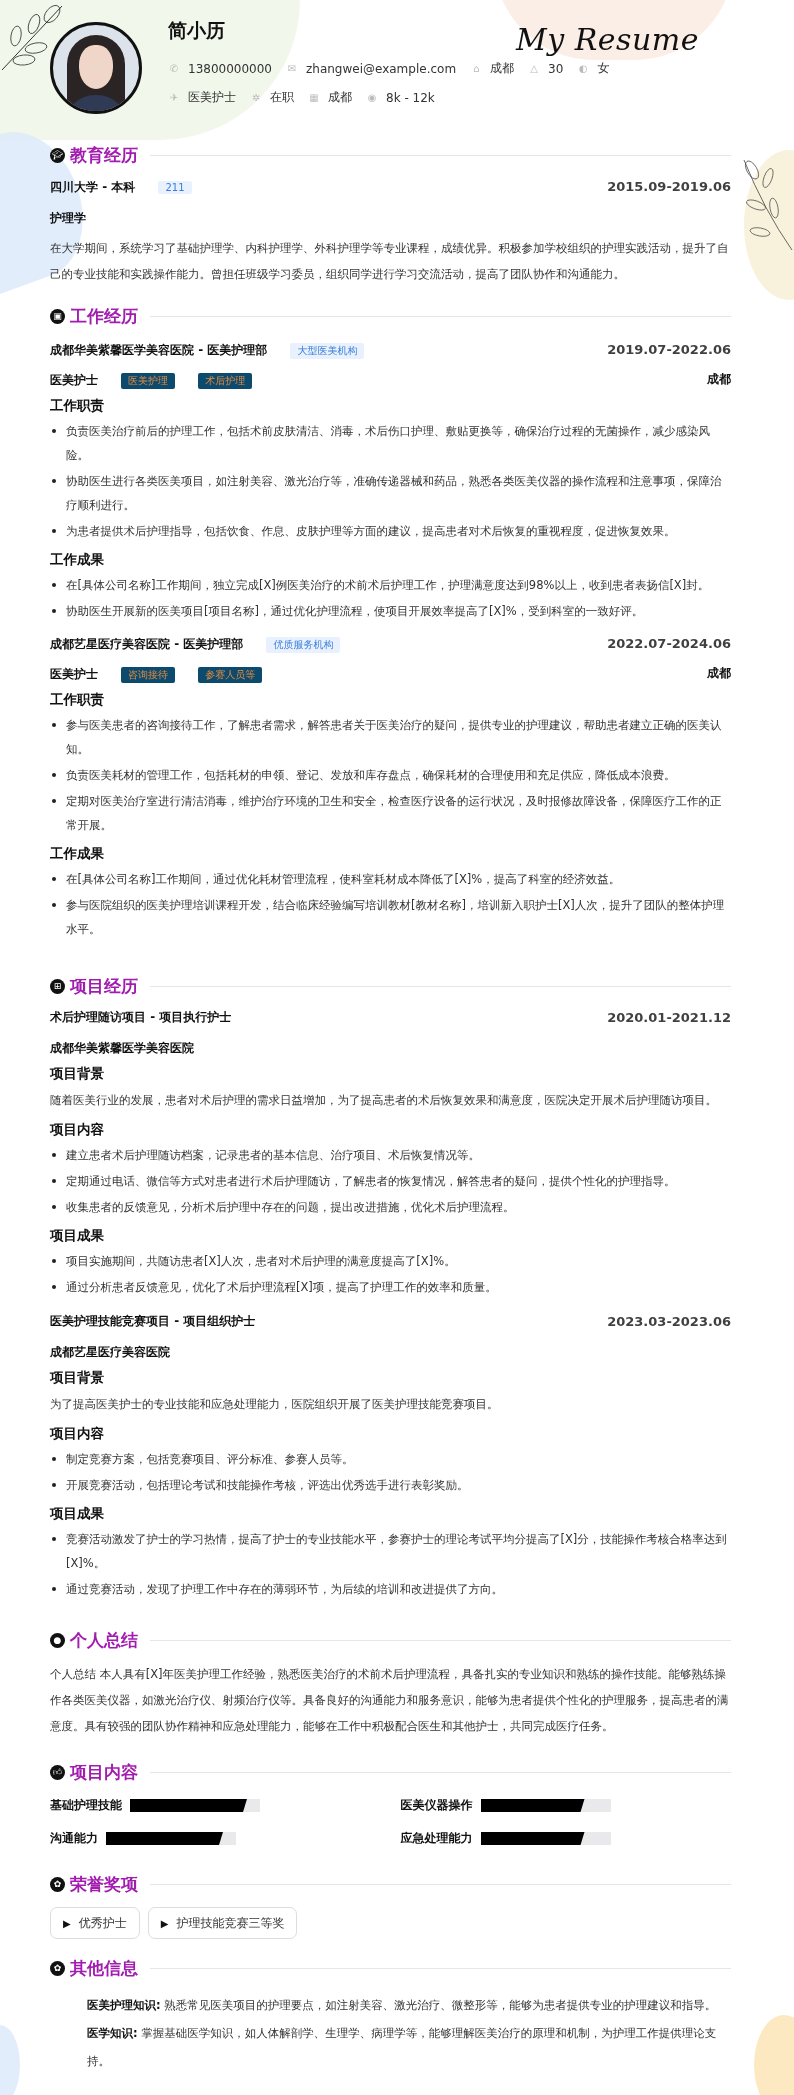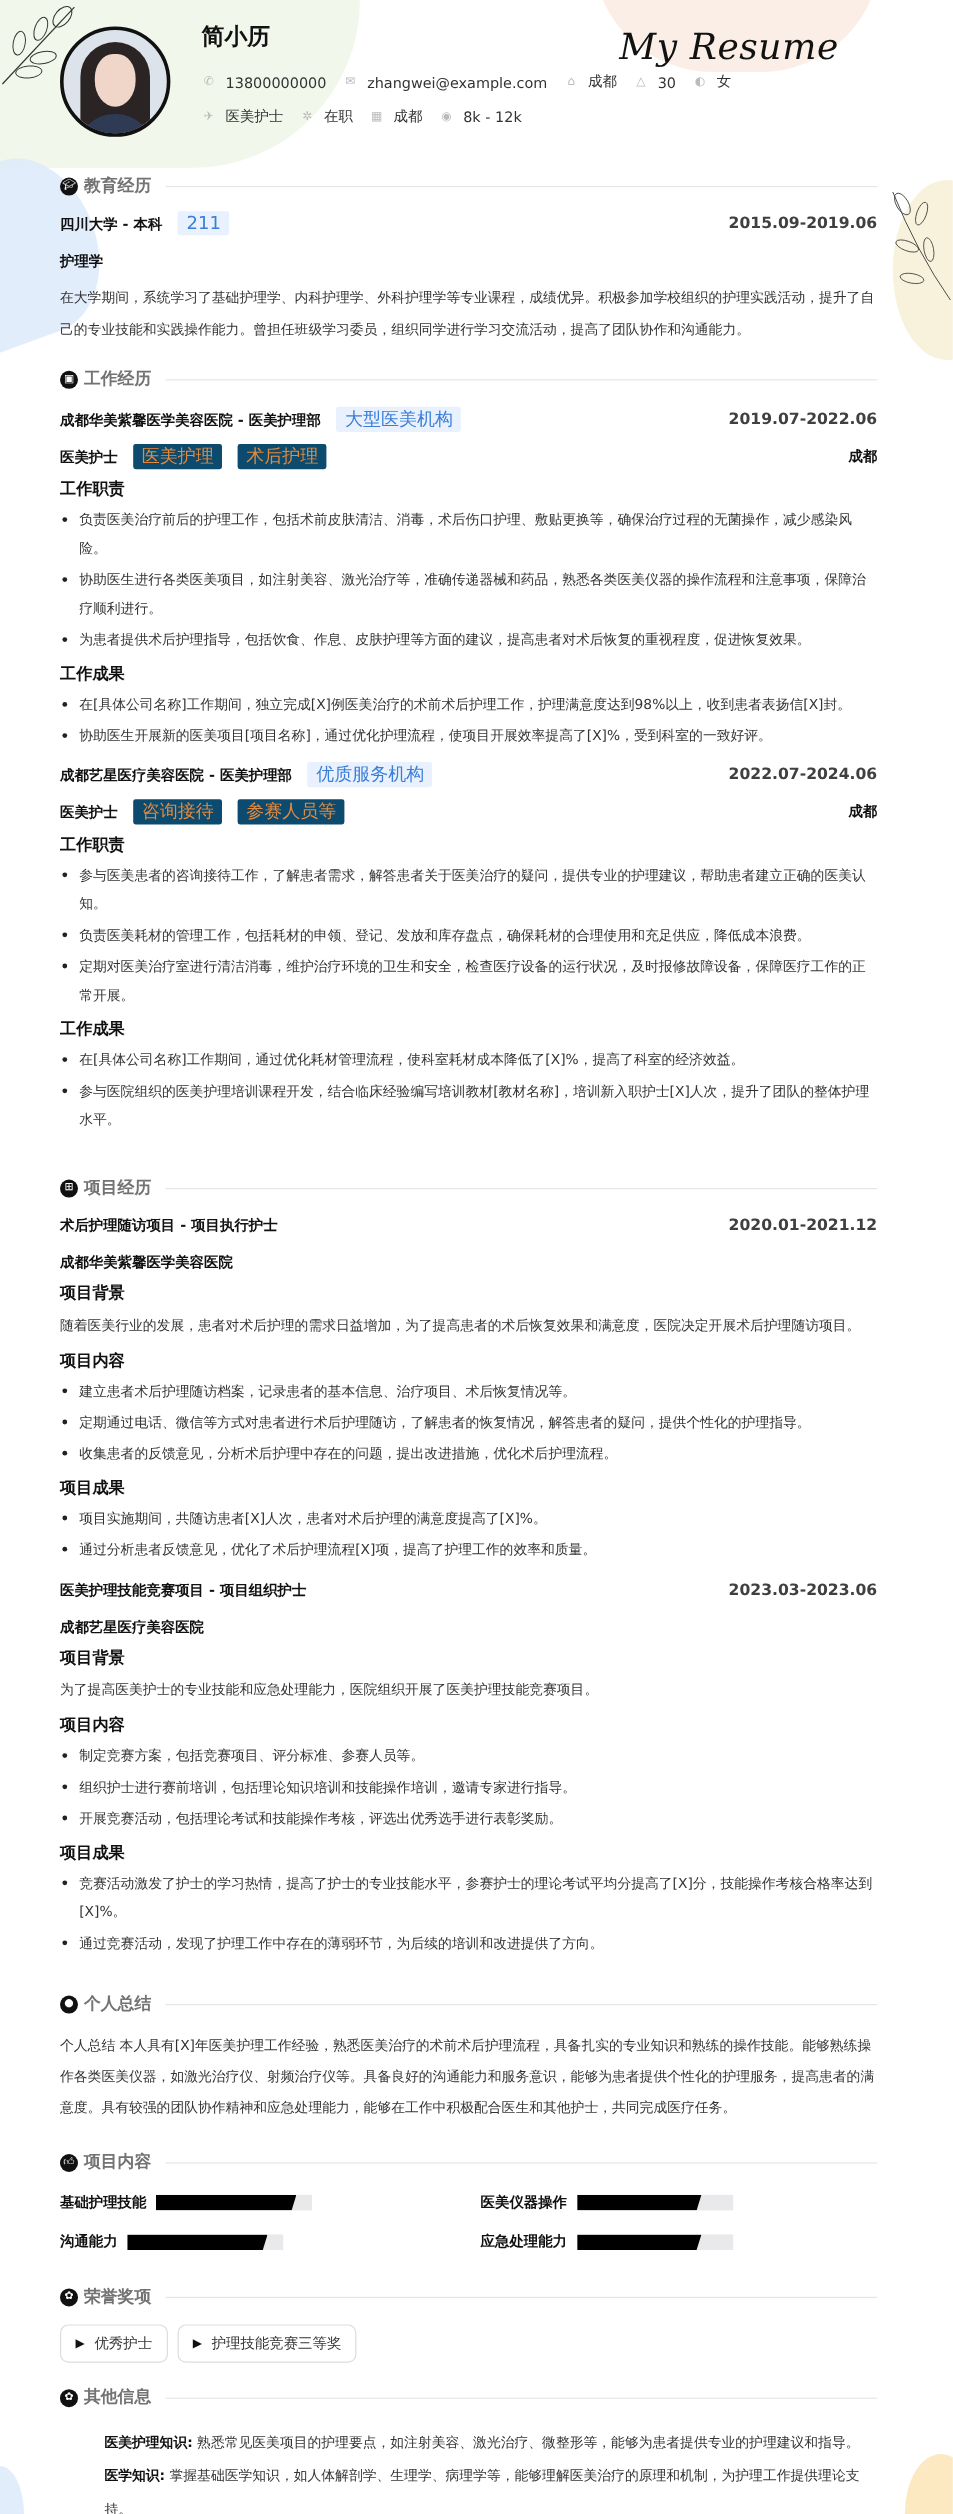--- a/index.html
+++ b/index.html
@@ -37,27 +37,27 @@
   .info-row.r1 { top: 60px; }
   .info-row.r2 { top: 89px; }
   .info-item { display: flex; align-items: center; margin-right: 14px; }
   .info-icon { display: inline-block; width: 12px; height: 12px; margin-right: 8px; color: #bbb; font-size: 10px; line-height: 12px; text-align: center; }
   .title-script { position: absolute; right: 32px; top: 22px; font-family: "DejaVu Serif", serif; font-style: italic; font-size: 30px; color: #111; letter-spacing: 0.5px; }
 
   
   .section { margin-top: 0; }
   .section-head { display: flex; align-items: center; height: 30px; margin-bottom: 6px; }
   .section-icon { width: 15px; height: 15px; border-radius: 50%; background: #111; color: #fff; font-size: 9px; line-height: 15px; text-align: center; margin-right: 5px; flex-shrink: 0; }
-  .section-title { font-size: 14px; font-weight: bold; color: #737373; margin-right: 12px; white-space: nowrap; }
+  .section-title { font-size: 17px; font-weight: bold; color: #a21caf; margin-right: 12px; white-space: nowrap; }
   .section-line { flex: 1; height: 1px; background: #e6e6e6; }
 
   .row { display: flex; justify-content: space-between; align-items: center; }
   .entry-title { font-size: 12px; font-weight: bold; color: #111; }
   .entry-date { font-size: 13px; font-weight: bold; color: #404040; }
-  .tag { display: inline-block; font-size: 15px; padding: 1px 7px; margin-left: 8px; border-radius: 2px; }
+  .tag { display: inline-block; font-size: 10px; padding: 1px 7px; margin-left: 18px; border-radius: 2px; }
   .tag.blue { background: #e8f1fd; color: #3a7ed8; }
   .tag.orange { background: #0c4a6e; color: #e38a3f; }
 
   .sub-head { font-size: 13.5px; font-weight: bold; color: #111; margin-top: 8px; margin-bottom: 4px; }
   .para { font-size: 11.5px; color: #333; line-height: 26px; }
   ul.bullets { list-style: none; }
   ul.bullets li { position: relative; padding-left: 16px; font-size: 11.5px; color: #333; line-height: 24px; margin-bottom: 2px; }
   ul.bullets li::before { content: ""; position: absolute; left: 2px; top: 10px; width: 4px; height: 4px; border-radius: 50%; background: #222; }
 
   
@@ -272,21 +272,20 @@
         <div class="row">
           <span class="entry-title">医美护理技能竞赛项目 - 项目组织护士</span>
           <span class="entry-date">2023.03-2023.06</span>
         </div>
         <div class="entry-title" style="margin-top:14px">成都艺星医疗美容医院</div>
         <div class="sub-head">项目背景</div>
         <p class="para">为了提高医美护士的专业技能和应急处理能力，医院组织开展了医美护理技能竞赛项目。</p>
         <div class="sub-head">项目内容</div>
         <ul class="bullets">
           <li>制定竞赛方案，包括竞赛项目、评分标准、参赛人员等。</li>
-          <li>组织护士进行赛前培训，包括理论知识培训和技能操作培训，邀请专家进行指导。</li>
           <li>开展竞赛活动，包括理论考试和技能操作考核，评选出优秀选手进行表彰奖励。</li>
         </ul>
         <div class="sub-head">项目成果</div>
         <ul class="bullets">
           <li>竞赛活动激发了护士的学习热情，提高了护士的专业技能水平，参赛护士的理论考试平均分提高了[X]分，技能操作考核合格率达到[X]%。</li>
           <li>通过竞赛活动，发现了护理工作中存在的薄弱环节，为后续的培训和改进提供了方向。</li>
         </ul>
       </div>
     </div>
 

